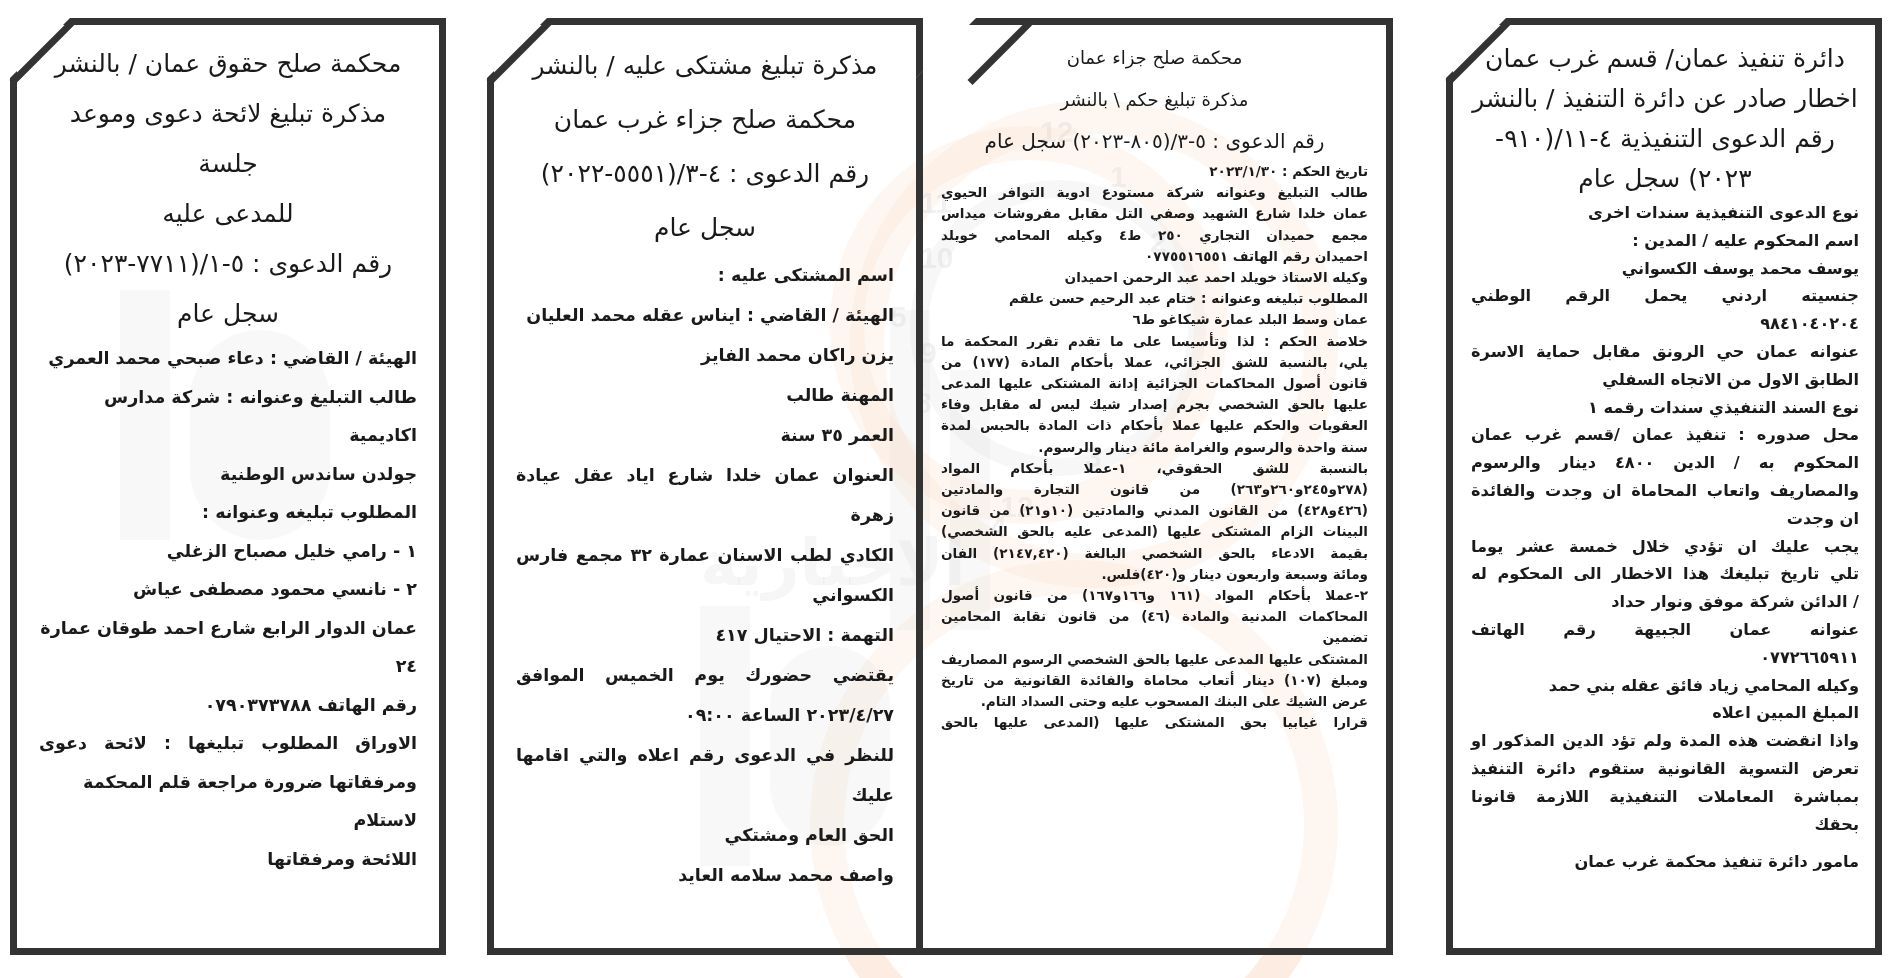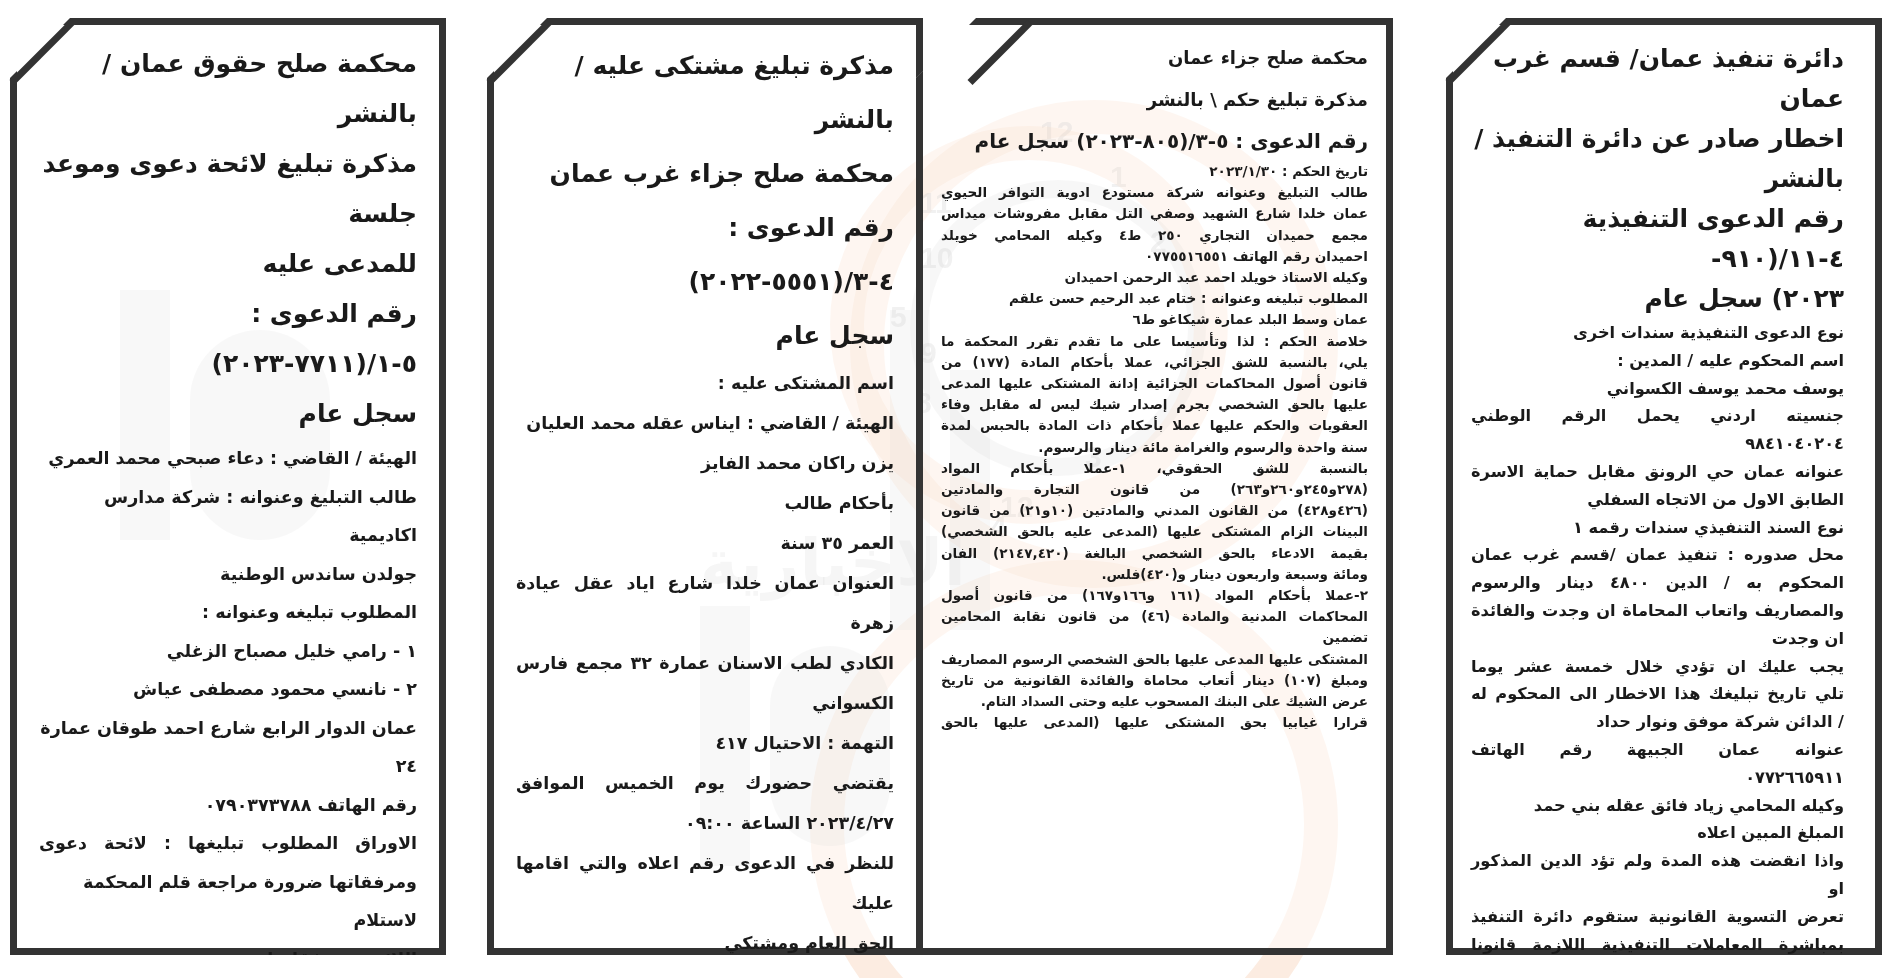--- a/index.html
+++ b/index.html
@@ -12,38 +12,38 @@
   .wm-text { position:absolute; color:rgba(150,150,150,0.20); font-size:64px; font-weight:bold; font-family:"DejaVu Sans", sans-serif; }
   .wm-block { position:absolute; background:rgba(150,150,150,0.14); }
 
   .notice { position:absolute; top:18px; height:937px; box-sizing:border-box;
             border:7px solid #333; background:rgba(255,255,255,0.55);
             direction:rtl; text-align:right; padding:14px 22px 10px 22px; }
   .notice.clip { border-top-left-radius:0; clip-path:polygon(60px 0,100% 0,100% 100%,0 100%,0 60px); }
   .corner-line { position:absolute; width:85px; height:7px; background:#333;
                  transform-origin:left center; transform:rotate(-45deg); }
 
-  .h { font-weight:bold; margin:0; }
+  .h { text-align:center; font-weight:normal; margin:0; }
   .line { margin:0; font-weight:bold; }
   .just { text-align:justify; text-align-last:justify; }
 
   #n1 { left:10px; width:436px; }
   #n1 .h { font-size:25px; line-height:50px; }
   #n1 .line { font-size:17.5px; line-height:38.5px; }
 
   #n2 { left:487px; width:436px; }
   #n2 .h { font-size:25px; line-height:54px; }
   #n2 .line { font-size:17.5px; line-height:40px; }
 
   #n3 { left:916px; width:477px; padding:12px 18px 10px 18px; }
   #n3 .h1 { font-size:18px; line-height:42px; }
   #n3 .h2 { font-size:20px; line-height:40px; }
   #n3 .line { font-size:13.6px; line-height:21.2px; }
 
-  #n4 { left:1446px; width:436px; padding:14px 31px 10px 18px; }
+  #n4 { left:1446px; width:436px; padding:14px 16px 10px 18px; }
   #n4 .h { font-size:25px; line-height:40px; }
   #n4 .line { font-size:16.2px; line-height:27.8px; }
   #n4 .sig { margin-top:10px; }
 </style>
 </head>
 <body>
 
 <div class="watermark" style="left:850px;top:40px;width:520px;height:900px;">
   <div class="wm-ring" style="left:0;top:60px;width:420px;height:420px;"></div>
   <div class="wm-inner" style="left:60px;top:140px;width:260px;height:260px;"></div>
@@ -95,21 +95,21 @@
 <div class="corner-line" style="left:12px;top:79px;"></div>
 
 <div class="notice clip" id="n2">
   <p class="h">مذكرة تبليغ مشتكى عليه / بالنشر</p>
   <p class="h">محكمة صلح جزاء غرب عمان</p>
   <p class="h">رقم الدعوى : ٤-٣/(٥٥٥١-٢٠٢٢)</p>
   <p class="h">سجل عام</p>
   <p class="line">اسم المشتكى عليه :</p>
   <p class="line">الهيئة / القاضي : ايناس عقله محمد العليان</p>
   <p class="line">يزن راكان محمد الفايز</p>
-  <p class="line">بأحكام طالب</p>
+  <p class="line">المهنة طالب</p>
   <p class="line">العمر ٣٥ سنة</p>
   <p class="line just">العنوان عمان خلدا شارع اياد عقل عيادة زهرة</p>
   <p class="line just">الكادي لطب الاسنان عمارة ٣٢ مجمع فارس</p>
   <p class="line">الكسواني</p>
   <p class="line">التهمة : الاحتيال ٤١٧</p>
   <p class="line just">يقتضي حضورك يوم الخميس الموافق</p>
   <p class="line">٢٠٢٣/٤/٢٧ الساعة ٠٩:٠٠</p>
   <p class="line just">للنظر في الدعوى رقم اعلاه والتي اقامها عليك</p>
   <p class="line">الحق العام ومشتكي</p>
   <p class="line">واصف محمد سلامه العايد</p>

